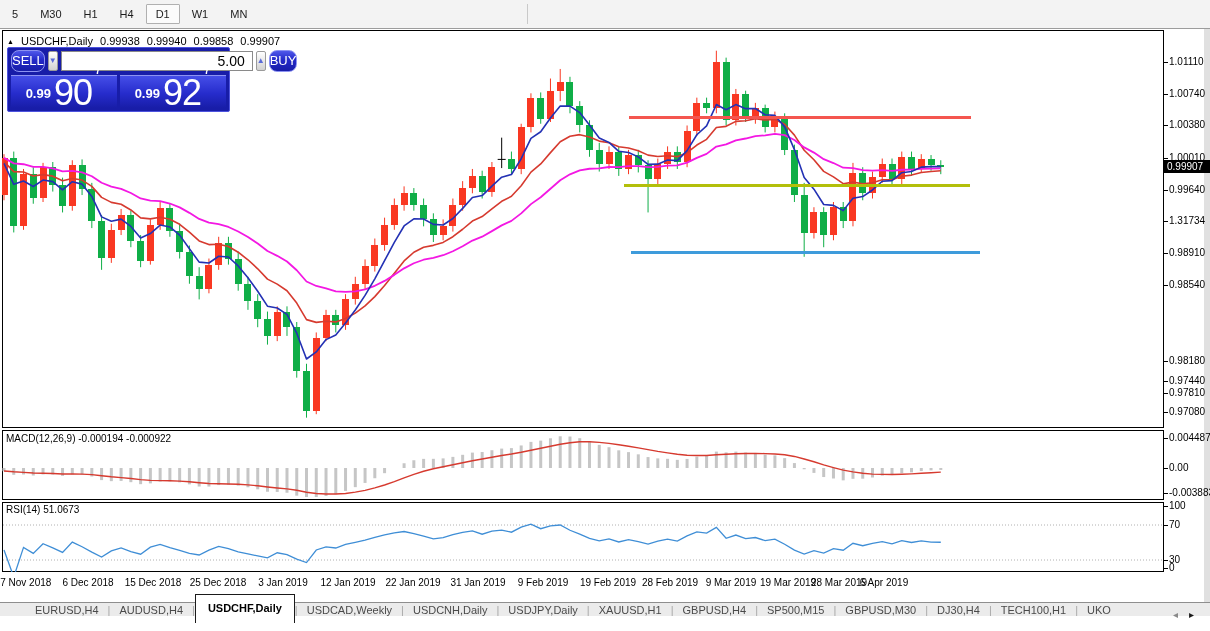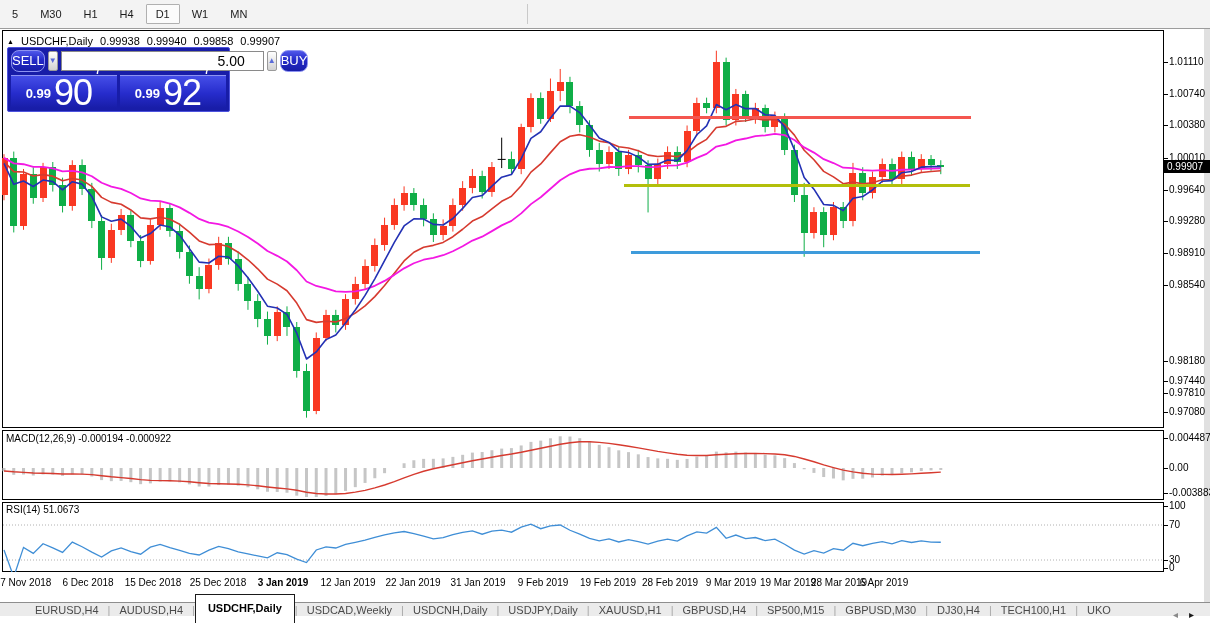--- a/index.html
+++ b/index.html
@@ -21,21 +21,21 @@
   #trade-panel{position:absolute;left:7px;top:47px;width:223px;height:65px;background:#181da8;
                border:1px solid #4d53de;border-radius:2px;box-sizing:border-box;}
   .tp-row1{position:absolute;left:3px;top:2px;right:3px;height:22px;display:flex;gap:3px;}
   .btn-trade{width:55px;height:22px;background:linear-gradient(#5058ea,#2329c8 45%,#181da8);
              border:1px solid #8d93f2;border-radius:8px;color:#fff;font-size:13px;text-align:center;
              line-height:20px;box-sizing:border-box;cursor:pointer;}
   .spin{width:21px;height:20px;margin-top:1px;background:linear-gradient(#ffffff,#d2d2d2);
         border:1px solid #9a9a9a;border-radius:2px;color:#5a6bd8;font-size:8px;text-align:center;
         line-height:18px;box-sizing:border-box;cursor:pointer;}
   .vol{flex:1;height:20px;margin-top:1px;background:#fff;border:1px solid #8a8a8a;font-size:14px;
-       text-align:right;padding-right:18px;color:#000;box-sizing:border-box;
+       text-align:right;padding-right:7px;color:#000;box-sizing:border-box;
        font-family:"Liberation Sans",sans-serif;}
   .tp-row2{position:absolute;left:3px;top:27px;right:3px;bottom:3px;display:flex;gap:3px;}
   .price-box{flex:1;background:linear-gradient(180deg,#454ee8 0%,#262ccc 55%,#181da8 100%);
              border-top:1px solid #8d93f2;display:flex;align-items:flex-start;justify-content:center;
              color:#fff;}
   .pb-small{font-size:13px;font-weight:700;margin-right:3px;margin-top:10px;}
   .pb-big{font-size:36px;font-weight:400;letter-spacing:-1px;line-height:34px;}
   .pb-sup{font-size:15px;margin-top:-16px;margin-left:2px;}
   
   .pxlab{position:absolute;left:1169px;font-size:10px;color:#000;height:12px;line-height:12px;white-space:nowrap;}
@@ -456,39 +456,39 @@
   <div id="tab-arrows">
     <span id="tab-arrow-left">◂</span>
     <span id="tab-arrow-right">▸</span>
   </div>
 
 <div class="pxlab" style="top: 56px;">1.01110</div>
     <div class="pxlab" style="top: 88.1752px;">1.00740</div>
     <div class="pxlab" style="top: 119.481px;">1.00380</div>
     <div class="pxlab" style="top: 151.656px;">1.00010</div>
     <div class="pxlab" style="top: 183.831px;">0.99640</div>
-    <div class="pxlab" style="top: 215.137px;">0.99280</div>
+    <div class="pxlab" style="top: 215.137px;">1.31734</div>
     <div class="pxlab" style="top: 247.312px;">0.98910</div>
     <div class="pxlab" style="top: 279.487px;">0.98540</div>
     <div class="pxlab" style="top: 310.793px; margin-top: 44px;">0.98180</div>
     <div class="pxlab" style="top: 351px; margin-top: 36px;">0.97810</div>
     <div class="pxlab" style="top: 375.143px;">0.97440</div>
     <div class="pxlab" style="top: 406.449px;">0.97080</div>
     <div class="pxlab" style="top: 432px;">0.004487</div>
     <div class="pxlab" style="top: 462px;">0.00</div>
     <div class="pxlab" style="top: 487px;">-0.003883</div>
     <div class="pxlab" style="top: 500px;">100</div>
     <div class="pxlab" style="top: 519px;">70</div>
     <div class="pxlab" style="top: 554px;">30</div>
     <div class="pxlab" style="top: 562px;">0</div>
     <div class="datelab" style="left: 23px;">27 Nov 2018</div>
     <div class="datelab" style="left: 88px;">6 Dec 2018</div>
     <div class="datelab" style="left: 153px;">15 Dec 2018</div>
     <div class="datelab" style="left: 218px;">25 Dec 2018</div>
-    <div class="datelab" style="left: 283px; font-weight: bold;">3 Jan 2019</div>
+    <div class="datelab" style="left: 283px;">3 Jan 2019</div>
     <div class="datelab" style="left: 348px;">12 Jan 2019</div>
     <div class="datelab" style="left: 413px;">22 Jan 2019</div>
     <div class="datelab" style="left: 478px;">31 Jan 2019</div>
     <div class="datelab" style="left: 543px;">9 Feb 2019</div>
     <div class="datelab" style="left: 608px;">19 Feb 2019</div>
     <div class="datelab" style="left: 670px;">28 Feb 2019</div>
     <div class="datelab" style="left: 731px;">9 Mar 2019</div>
     <div class="datelab" style="left: 788px;">19 Mar 2019</div>
     <div class="datelab" style="left: 839px;">28 Mar 2019</div>
     <div class="datelab" style="left: 884px;">6 Apr 2019</div>

